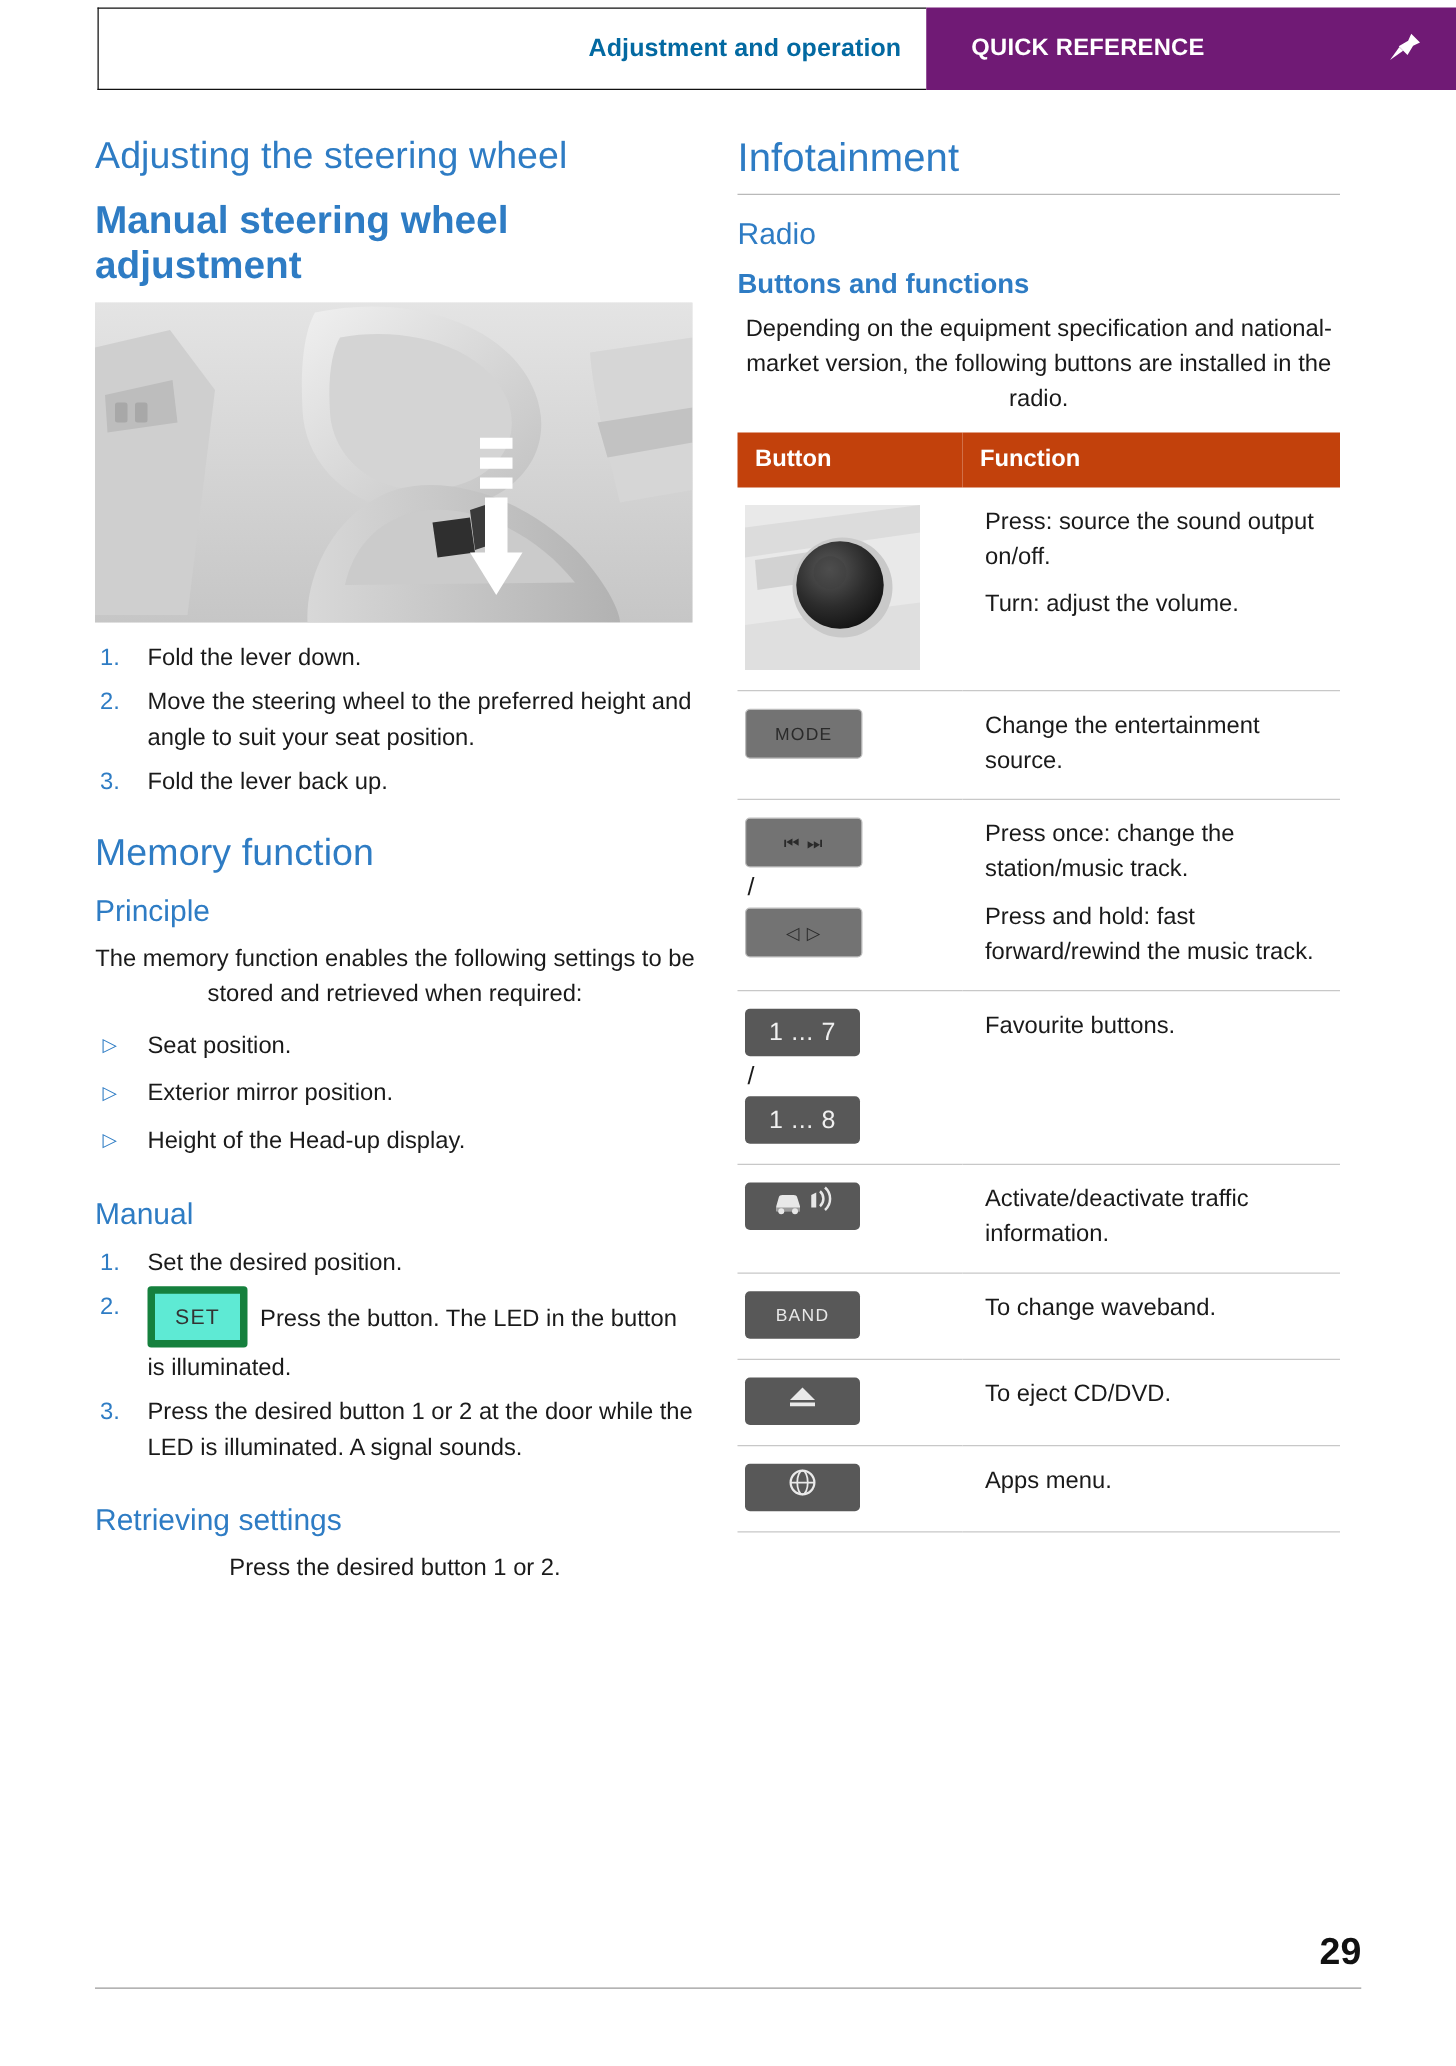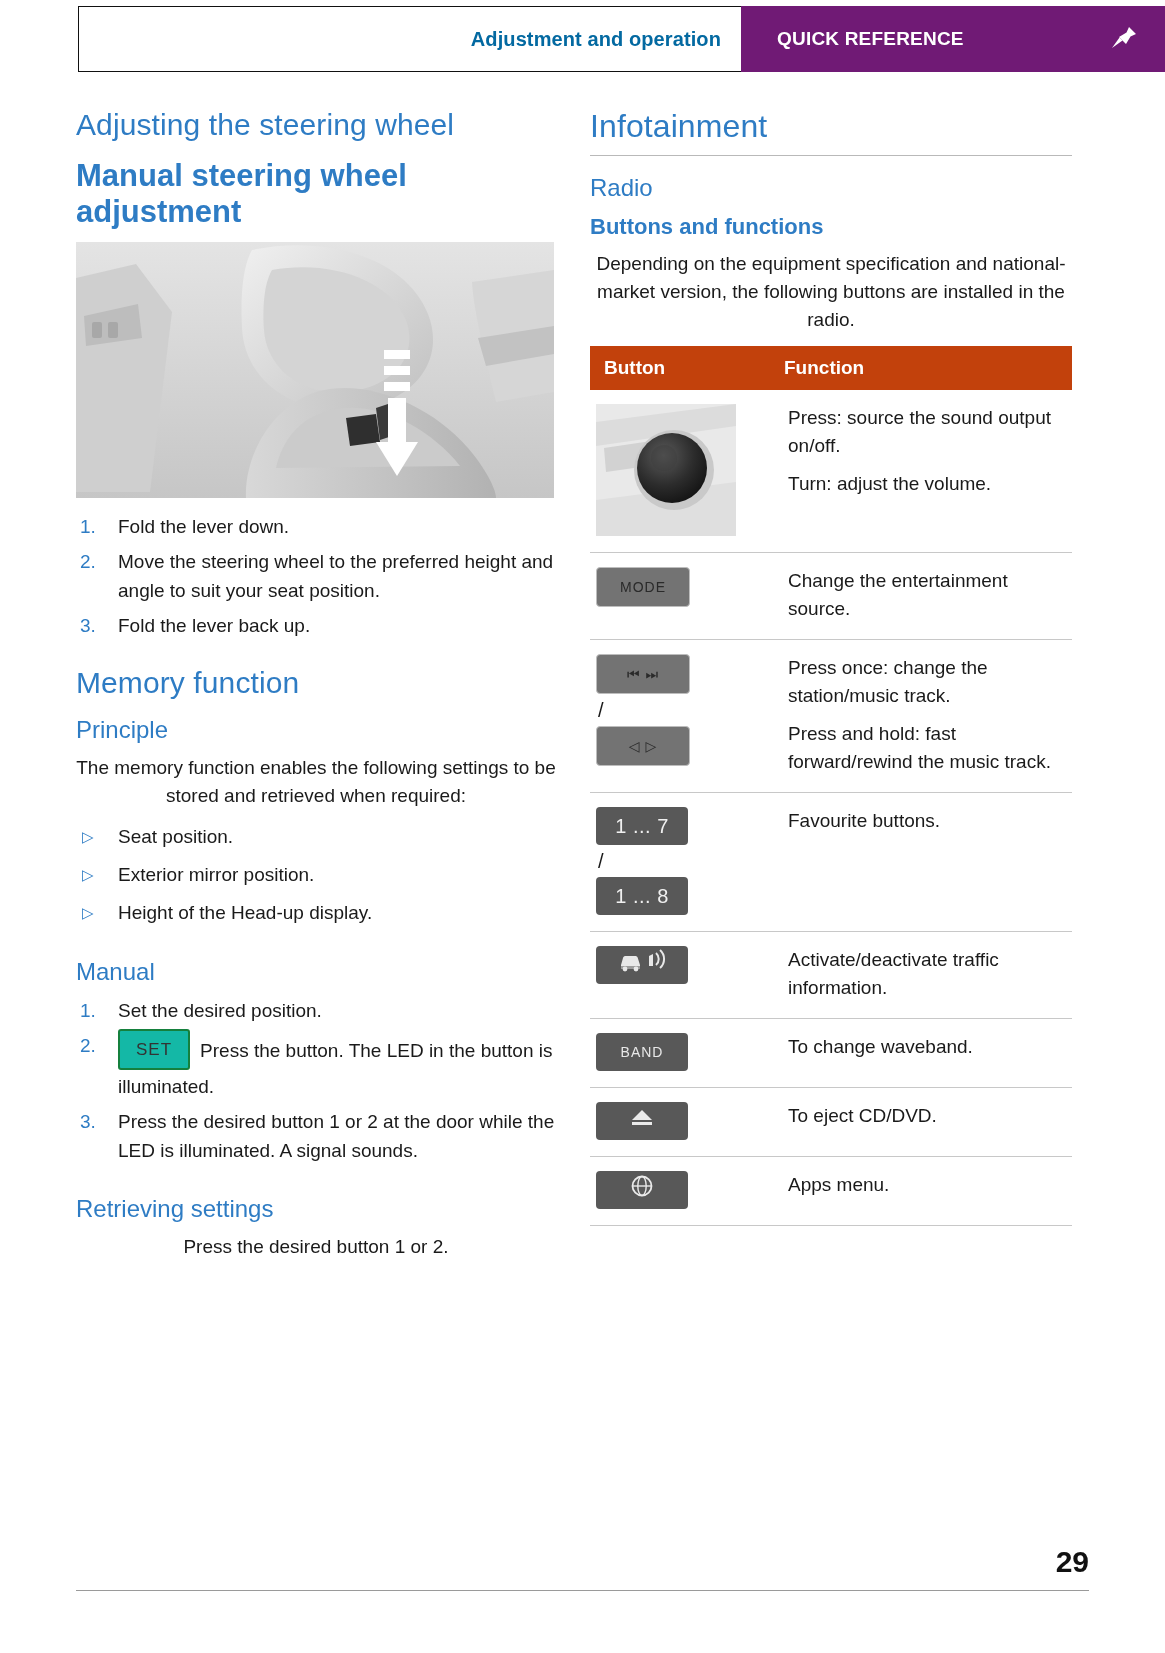--- a/index.html
+++ b/index.html
@@ -173,22 +173,22 @@
     left: 6px;
     top: 0;
     color: #2e7cc4;
     font-size: 15px;
     line-height: 30px;
   }
 
   .set-chip {
     display: inline-block;
     vertical-align: middle;
-    background: #14b8a6;
-    border: 2px solid #15803d;
+    background: #5eead4;
+    border: 6px solid #15803d;
     border-radius: 3px;
     padding: 4px 16px;
     margin-right: 10px;
     font-size: 17px;
     letter-spacing: 1px;
     color: #333;
     position: relative;
     top: -2px;
   }
 

